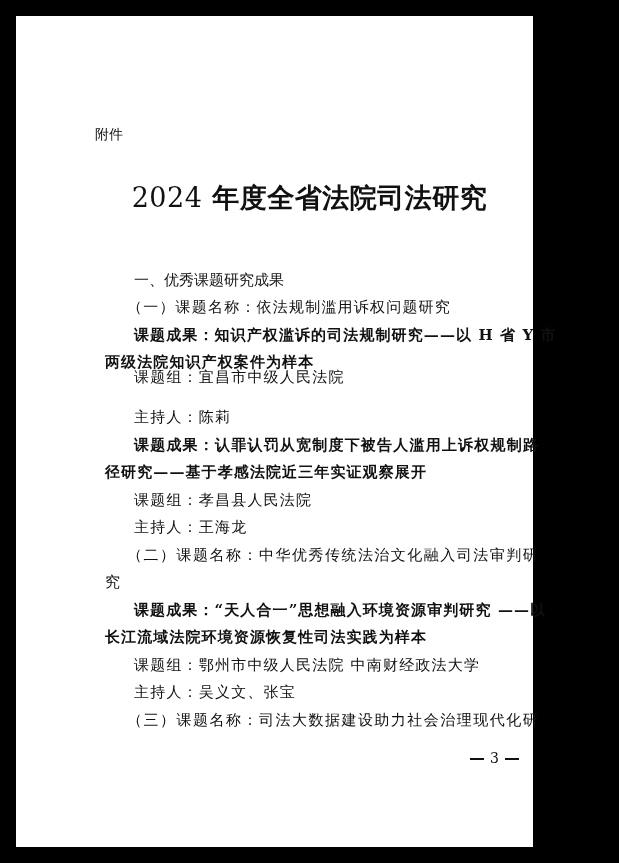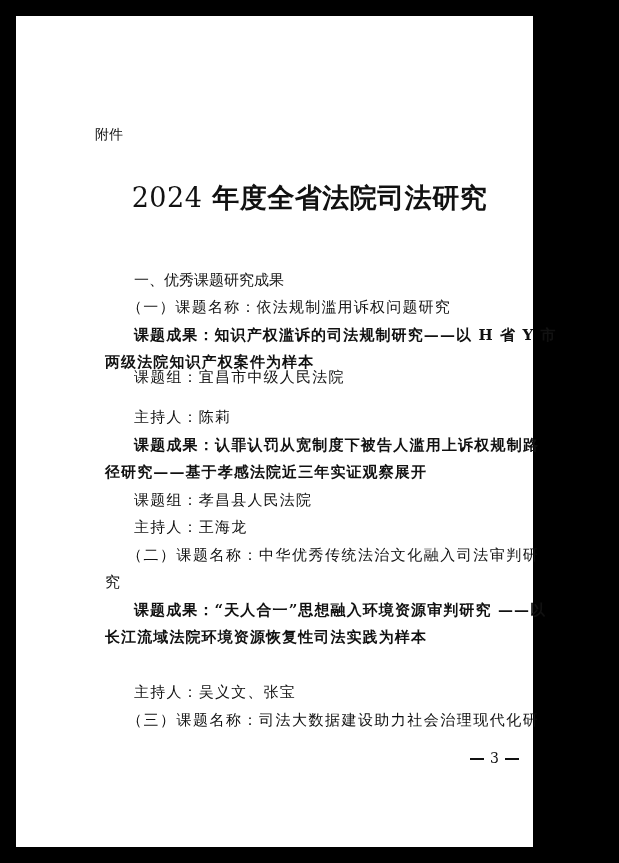--- a/index.html
+++ b/index.html
@@ -59,19 +59,20 @@
   <div class="line ind bold just" style="top:416px">课题成果：认罪认罚从宽制度下被告人滥用上诉权规制路</div>
   <div class="line ind serif" style="top:471px">课题组：孝昌县人民法院</div>
   <div class="line bold" style="top:443px">径研究——基于孝感法院近三年实证观察展开</div>
   <div class="line ind serif" style="top:498px">主持人：王海龙</div>
 
   <div class="line ind2 serif just" style="top:526px">（二）课题名称：中华优秀传统法治文化融入司法审判研</div>
   <div class="line serif" style="top:553px">究</div>
 
   <div class="line ind bold just" style="top:581px">课题成果：“天人合一”思想融入环境资源审判研究 ——以</div>
   <div class="line bold" style="top:608px">长江流域法院环境资源恢复性司法实践为样本</div>
+  <div class="line ind serif" style="top:636px">课题组：鄂州市中级人民法院 中南财经政法大学</div>
   <div class="line ind serif" style="top:663px">主持人：吴义文、张宝</div>
 
   <div class="line ind2 serif just" style="top:691px">（三）课题名称：司法大数据建设助力社会治理现代化研</div>
 
   <div class="pagenum"><span class="dash"></span><span>3</span><span class="dash"></span></div>
 
 </div>
 
 </body></html>

